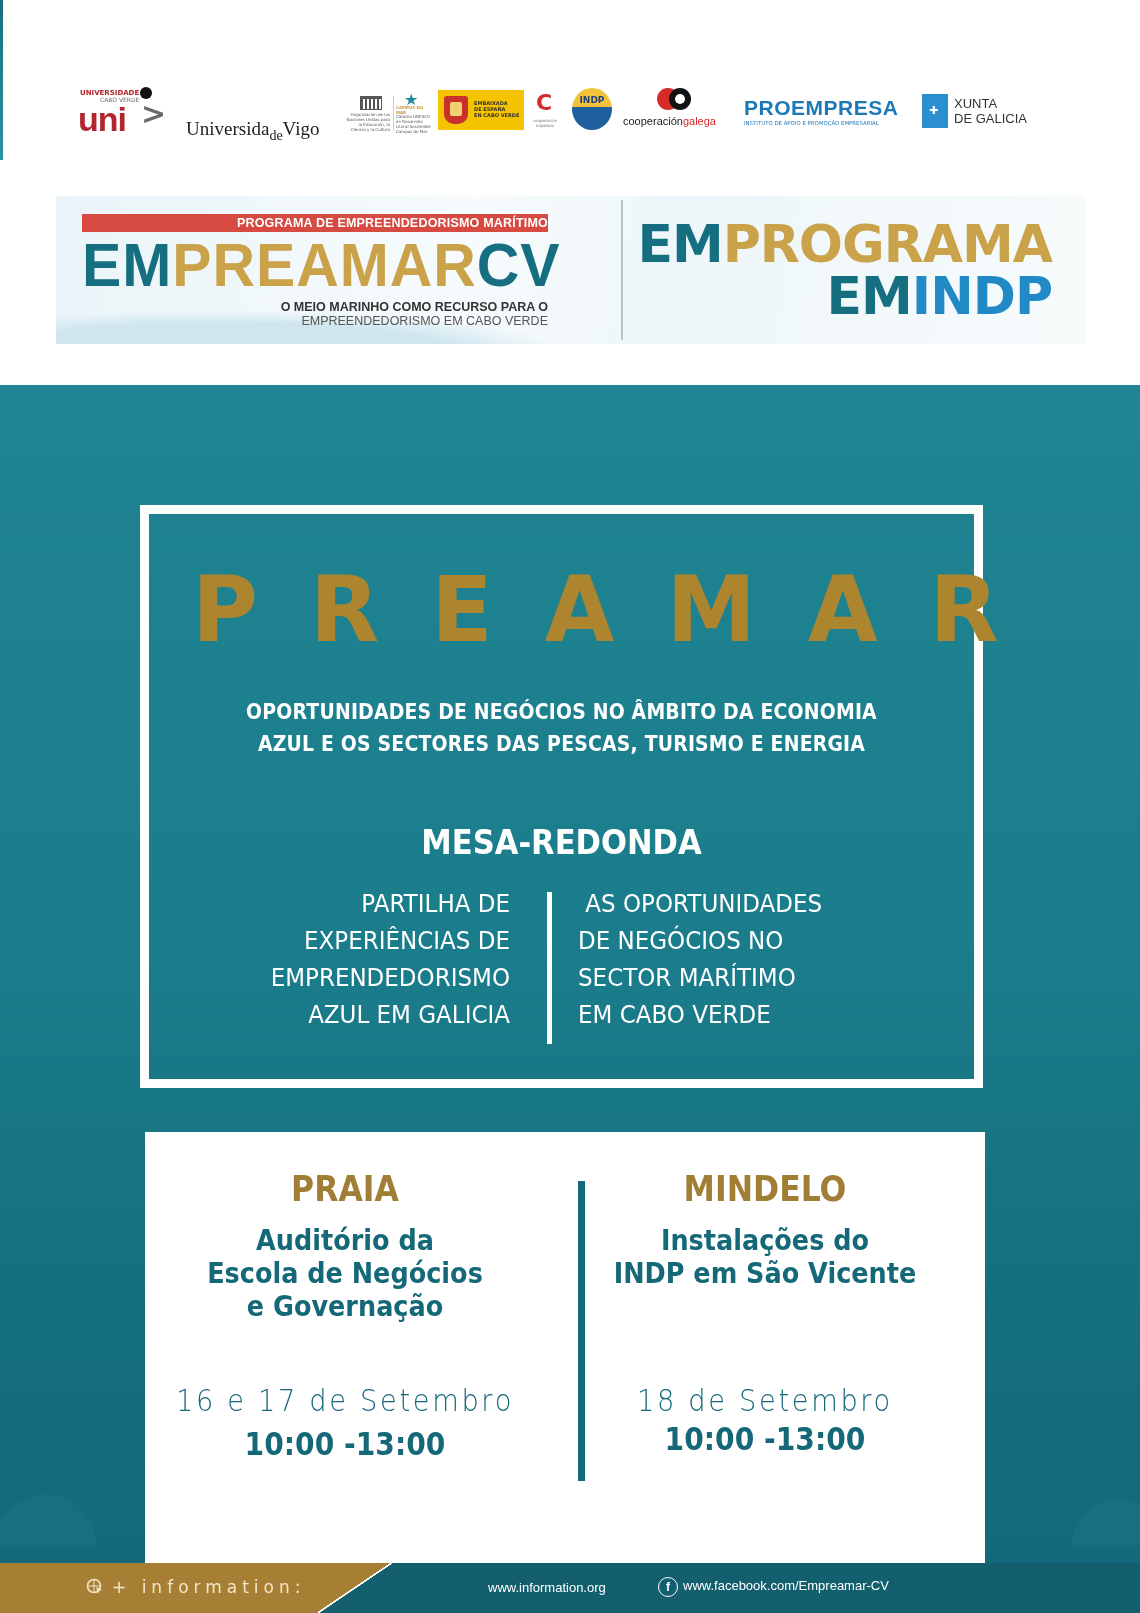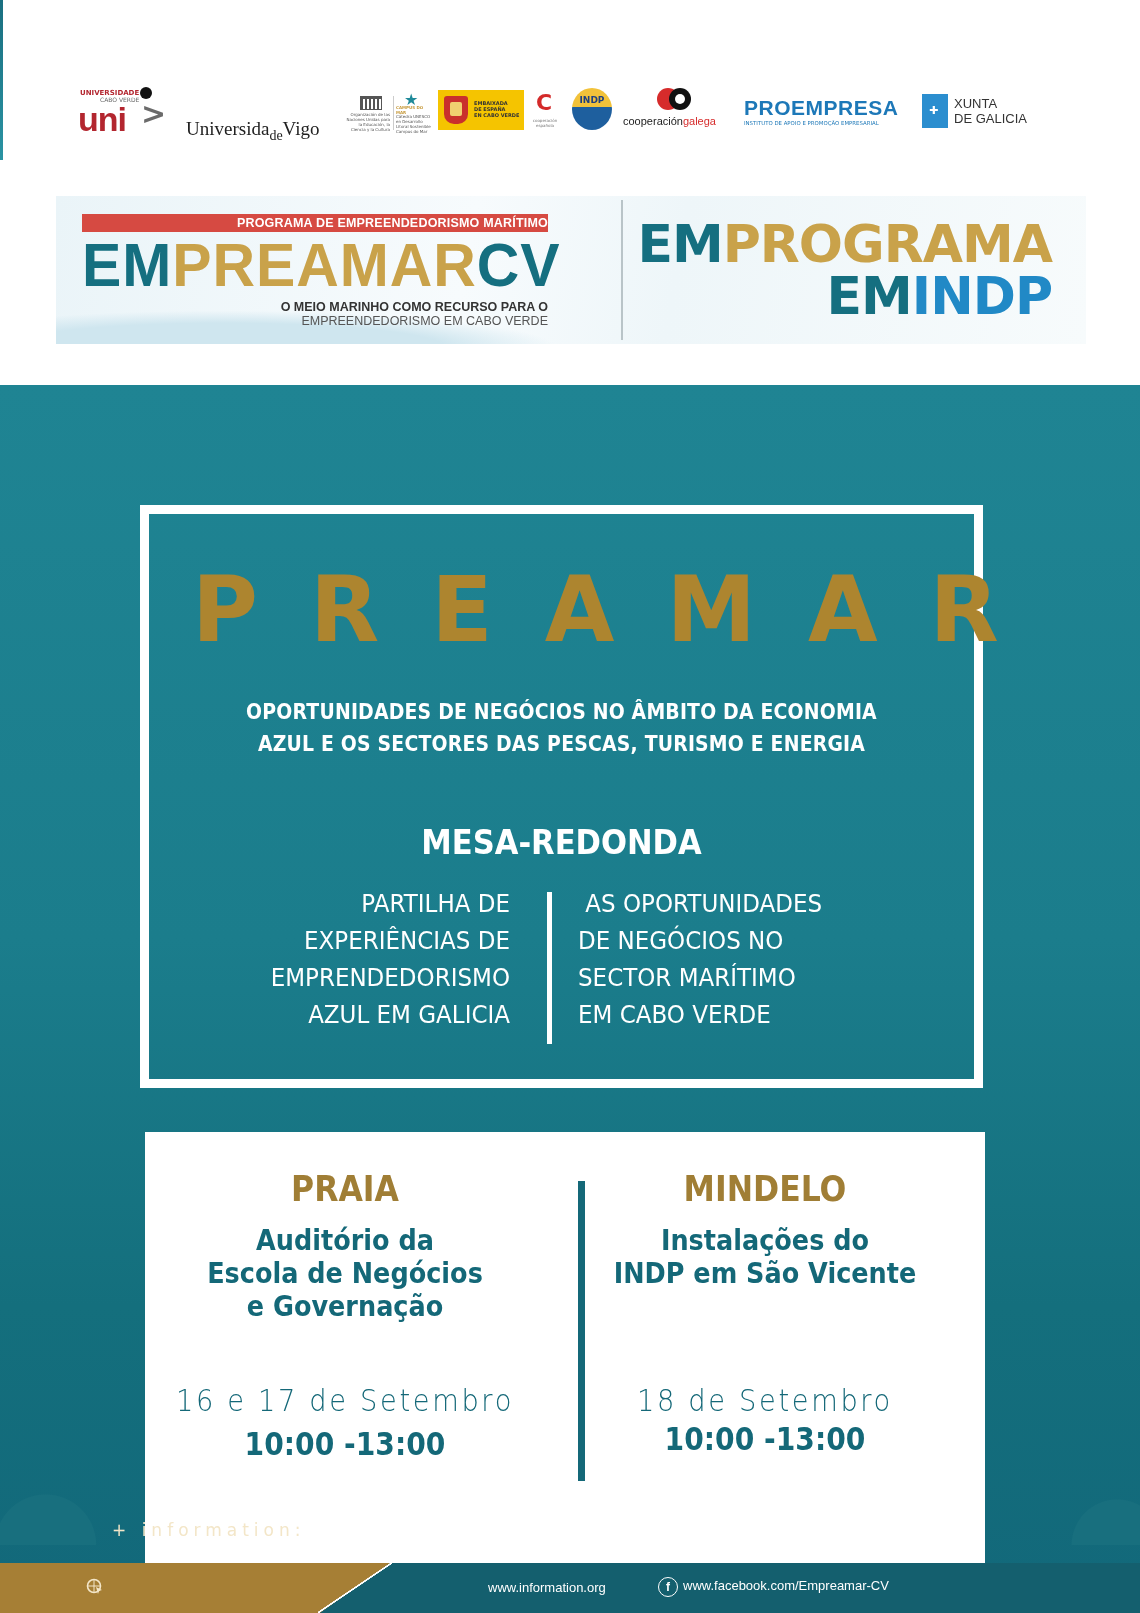--- a/index.html
+++ b/index.html
@@ -87,21 +87,21 @@
   .date { position: absolute; left: 0; width: 100%; font-size: 31px; color: #146878; letter-spacing: 3px; font-family: "DejaVu Sans", sans-serif; font-weight: 300; transform: scaleX(0.88); }
   .time { position: absolute; left: 0; width: 100%; font-size: 32px; font-weight: bold; color: #146878; font-family: "DejaVu Sans", sans-serif; transform: scaleX(0.88); }
   .left .date { top: 250px; } .left .time { top: 293px; }
   .right .date { top: 250px; } .right .time { top: 288px; }
   .venue-divider { position: absolute; left: 433px; top: 49px; width: 7px; height: 300px; background: #146878; }
 
   
   .footer { position: absolute; left: 0; top: 1563px; width: 1140px; height: 50px; background: #145f6e; }
   .info-tab { position: absolute; left: 0; top: 1563px; width: 390px; height: 50px; background: #a67f35; clip-path: polygon(0 0, 100% 0, 82% 100%, 0 100%); }
   .info-tab-edge { position: absolute; left: 318px; top: 1563px; width: 74px; height: 50px; background: linear-gradient(to top left, transparent 49%, #fff 49.5% 51%, transparent 51.5%); }
-  .info-label { position: absolute; left: 86px; top: 1520px; color: #f3e6c8; font-size: 17px; letter-spacing: 5px; font-family: "DejaVu Sans", sans-serif; }
+  .info-label { position: absolute; left: 86px; top: 1577px; color: #f3e6c8; font-size: 17px; letter-spacing: 5px; font-family: "DejaVu Sans", sans-serif; }
   .info-icon { position: absolute; left: 86px; top: 1578px; width: 18px; height: 18px; }
   .links { position: absolute; left: 488px; top: 1580px; color: #fff; font-size: 13px; font-family: "Liberation Sans", sans-serif; }
   .links .fb-link { position: absolute; left: 170px; top: -3px; white-space: nowrap; }
   .fb-icon { display: inline-block; width: 18px; height: 18px; border: 1.5px solid #fff; border-radius: 50%; text-align: center; line-height: 18px; font-size: 12px; font-weight: bold; margin-right: 5px; vertical-align: middle; box-sizing: content-box; }
 </style>
 </head>
 <body>
 
 <div class="left-rule"></div>
 

